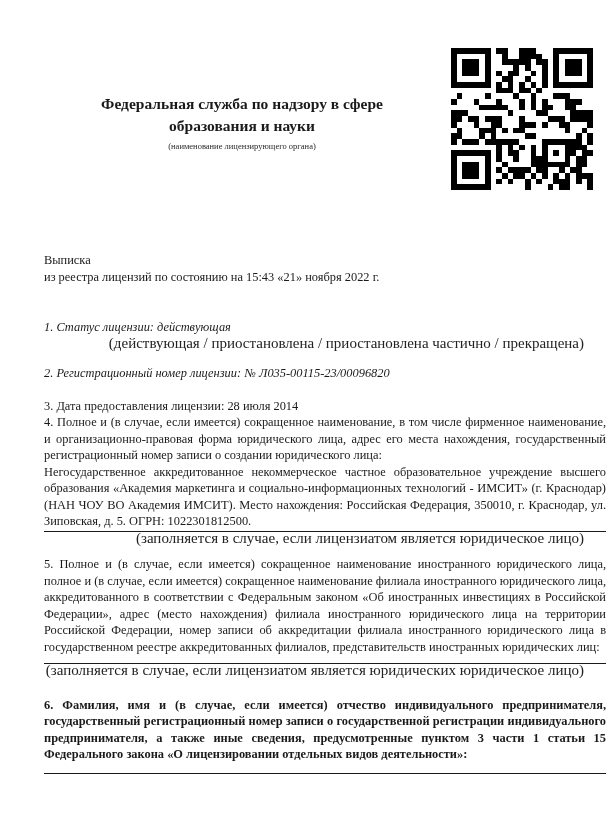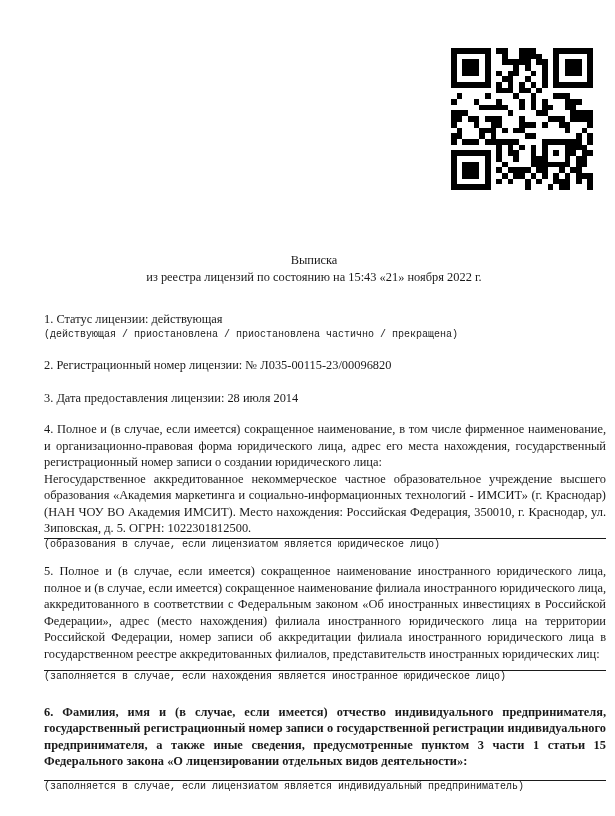--- a/index.html
+++ b/index.html
@@ -40,55 +40,58 @@
   }
   .qr svg { display: block; width: 142px; height: 142px; }
   
   .body-content {
     position: absolute;
     top: 252px; left: 44px; width: 562px;
     font-size: 12.4px;
     line-height: 16.5px;
   }
   .doc-title {
-    text-align: center;
     padding-right: 22px;
   }
   .para {
     text-align: justify;
   }
-  .p-status   { margin-top: 26px; }
-  .p-reg      { margin-top: 16px; }
+  .p-status   { margin-top: 34px; font-style: italic; }
+  .p-reg      { margin-top: 16px; font-style: italic; }
   .p-date     { margin-top: 16px; }
-  .p-legal    { margin-top: 15px; }
+  .p-legal    { }
   .p-foreign  { margin-top: 12px; font-family: Liberation Serif, serif; }
   .p-indiv    { margin-top: 20px; font-weight: bold; }
   .hint {
-    font-size: 10px;
+    font-size: 15px;
     line-height: 12.5px;
-    text-align: left;
+    text-align: right;
     padding-right: 22px;
     color: #222222;
-    font-family: Liberation Mono, monospace;
   }
   .hint-status { margin-top: 1px; }
   .field-rule {
     border-top: 1.5px solid #1a1a1a;
     height: 0;
     margin: 0;
   }
   .rule-legal   { margin-top: 1px; }
   .rule-foreign { margin-top: 8px; }
   .rule-indiv   { margin-top: 10px; }
 </style>
 </head>
 <body>
 
 <div class="page">
 
+  <div class="header-block">
+    <div class="authority-name">Федеральная служба по надзору в сфере</div>
+    <div class="authority-name">образования и науки</div>
+    <div class="authority-hint">(наименование лицензирующего органа)</div>
+  </div>
 
   <div class="qr" id="qr-box">
       <svg viewBox="0 0 25 25" shape-rendering="crispEdges" xmlns="http://www.w3.org/2000/svg">
         <rect x="0" y="0" width="25" height="25" fill="#ffffff"></rect>
         <g fill="#000000">
           <rect x="0" y="0" width="1" height="1"></rect>
           <rect x="1" y="0" width="1" height="1"></rect>
           <rect x="2" y="0" width="1" height="1"></rect>
           <rect x="3" y="0" width="1" height="1"></rect>
           <rect x="4" y="0" width="1" height="1"></rect>
@@ -409,24 +412,23 @@
     <div class="para p-status">1. Статус лицензии: действующая</div>
     <div class="hint hint-status">(действующая / приостановлена / приостановлена частично / прекращена)</div>
 
     <div class="para p-reg">2. Регистрационный номер лицензии: № Л035-00115-23/00096820</div>
 
     <div class="para p-date">3. Дата предоставления лицензии: 28 июля 2014</div>
 
     <div class="para p-legal">4. Полное и (в случае, если имеется) сокращенное наименование, в том числе фирменное наименование, и организационно-правовая форма юридического лица, адрес его места нахождения, государственный регистрационный номер записи о создании юридического лица:</div>
     <div class="para">Негосударственное аккредитованное некоммерческое частное образовательное учреждение высшего образования «Академия маркетинга и социально-информационных технологий - ИМСИТ» (г. Краснодар) (НАН ЧОУ ВО Академия ИМСИТ). Место нахождения: Российская Федерация, 350010, г. Краснодар, ул. Зиповская, д. 5. ОГРН: 1022301812500.</div>
     <div class="field-rule rule-legal"></div>
-    <div class="hint">(образования в случае, если лицензиатом является юридическое лицо)</div>
+    <div class="hint">(заполняется в случае, если лицензиатом является юридическое лицо)</div>
 
     <div class="para p-foreign">5. Полное и (в случае, если имеется) сокращенное наименование иностранного юридического лица, полное и (в случае, если имеется) сокращенное наименование филиала иностранного юридического лица, аккредитованного в соответствии с Федеральным законом «Об иностранных инвестициях в Российской Федерации», адрес (место нахождения) филиала иностранного юридического лица на территории Российской Федерации, номер записи об аккредитации филиала иностранного юридического лица в государственном реестре аккредитованных филиалов, представительств иностранных юридических лиц:</div>
     <div class="field-rule rule-foreign"></div>
-    <div class="hint">(заполняется в случае, если нахождения является иностранное юридическое лицо)</div>
+    <div class="hint">(заполняется в случае, если лицензиатом является юридических юридическое лицо)</div>
 
     <div class="para p-indiv">6. Фамилия, имя и (в случае, если имеется) отчество индивидуального предпринимателя, государственный регистрационный номер записи о государственной регистрации индивидуального предпринимателя, а также иные сведения, предусмотренные пунктом 3 части 1 статьи 15 Федерального закона «О лицензировании отдельных видов деятельности»:</div>
     <div class="field-rule rule-indiv"></div>
-    <div class="hint">(заполняется в случае, если лицензиатом является индивидуальный предприниматель)</div>
 
   </div>
 </div>
 
 </body></html>

